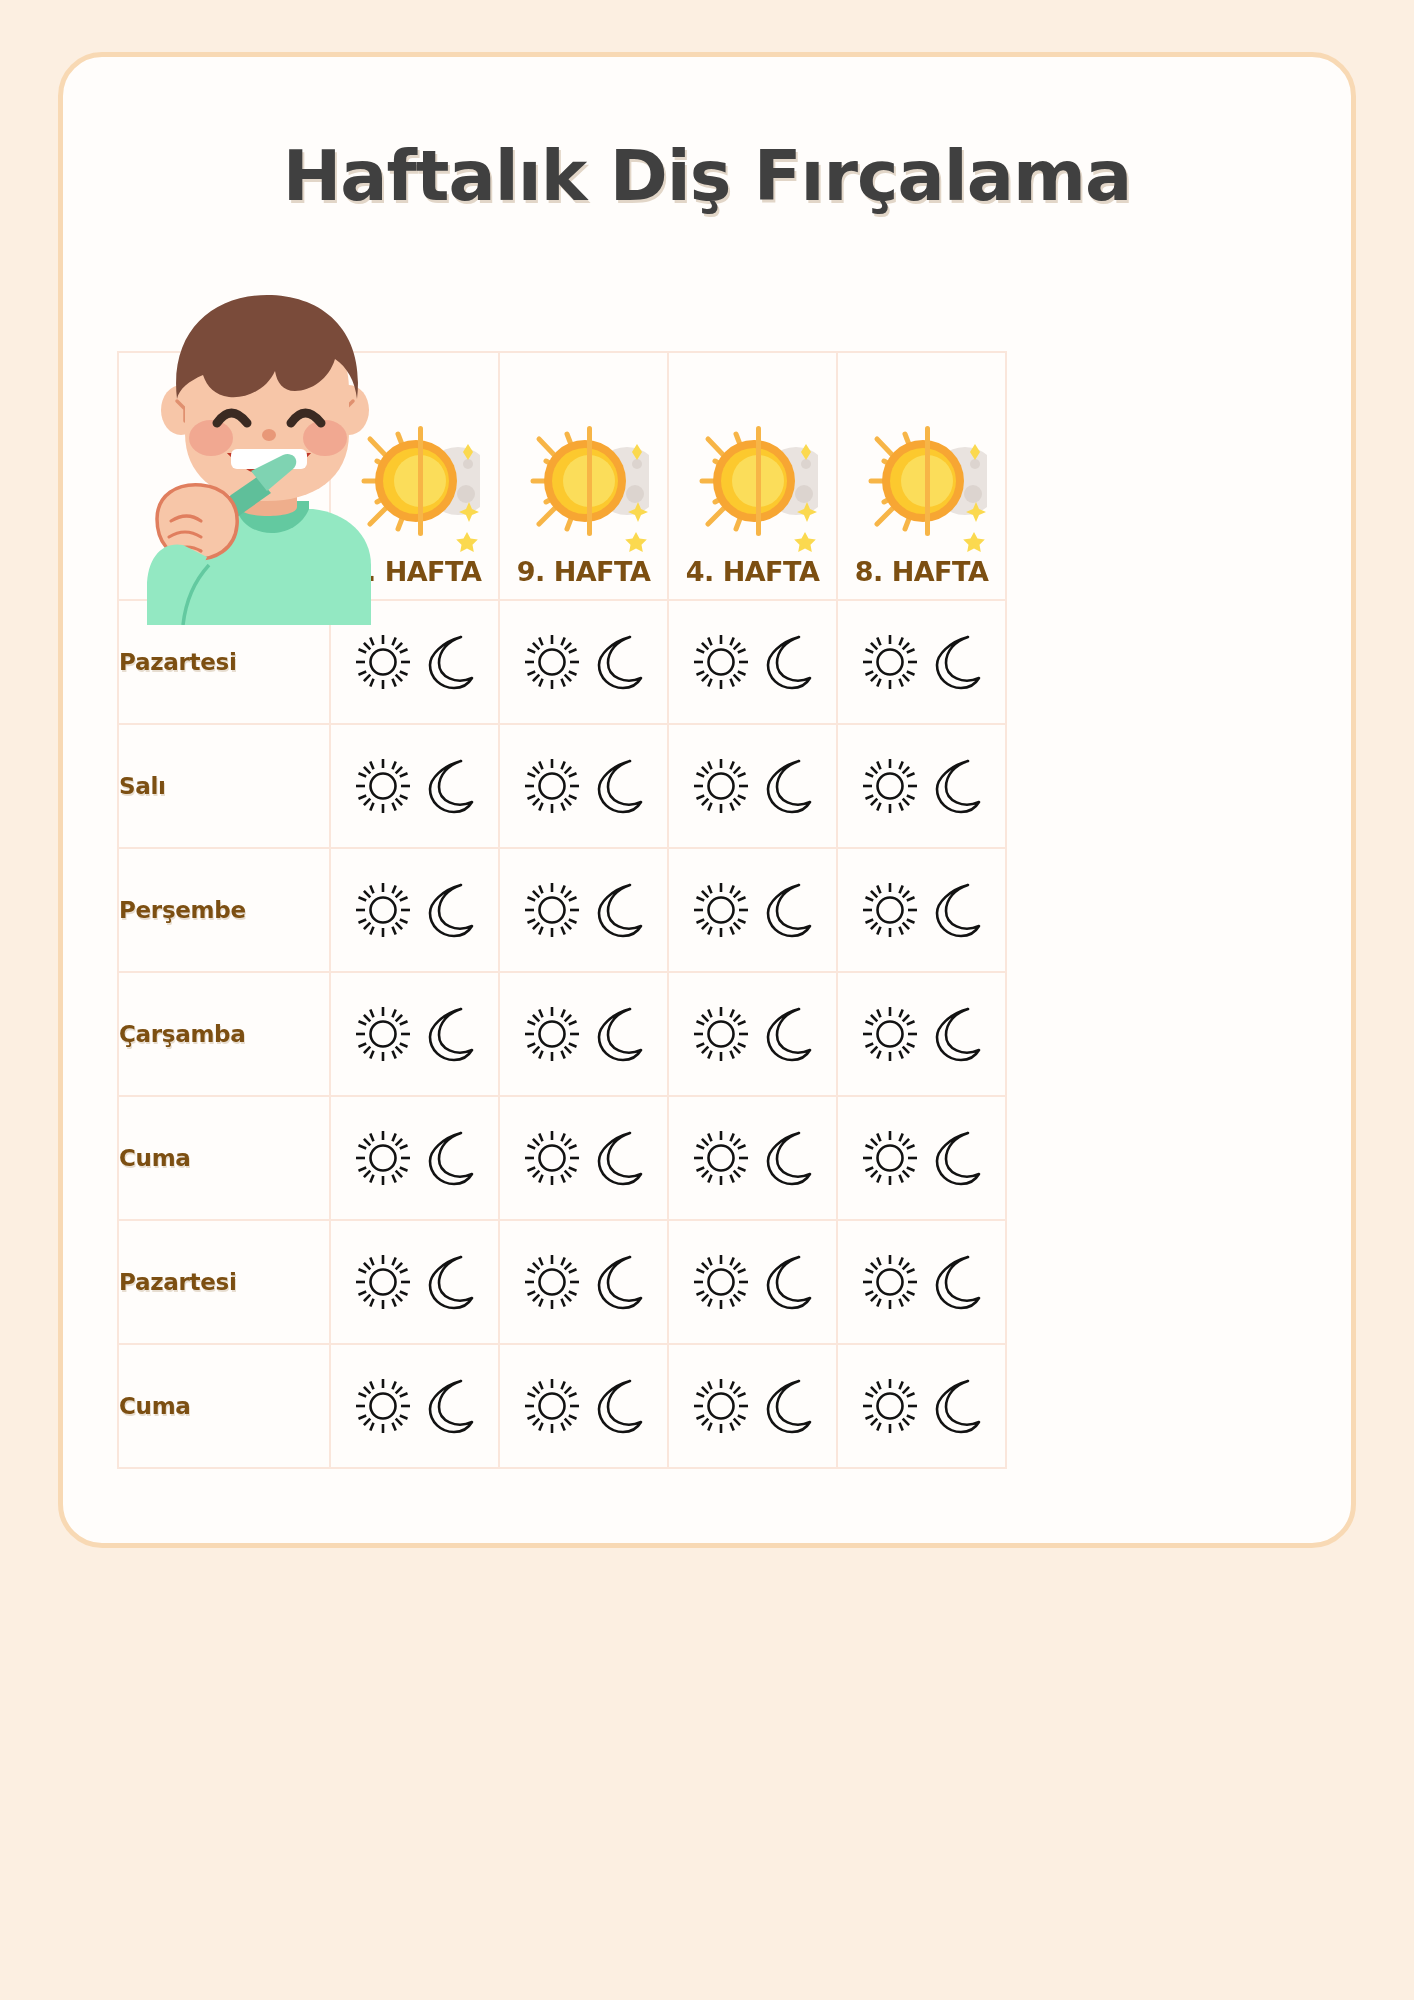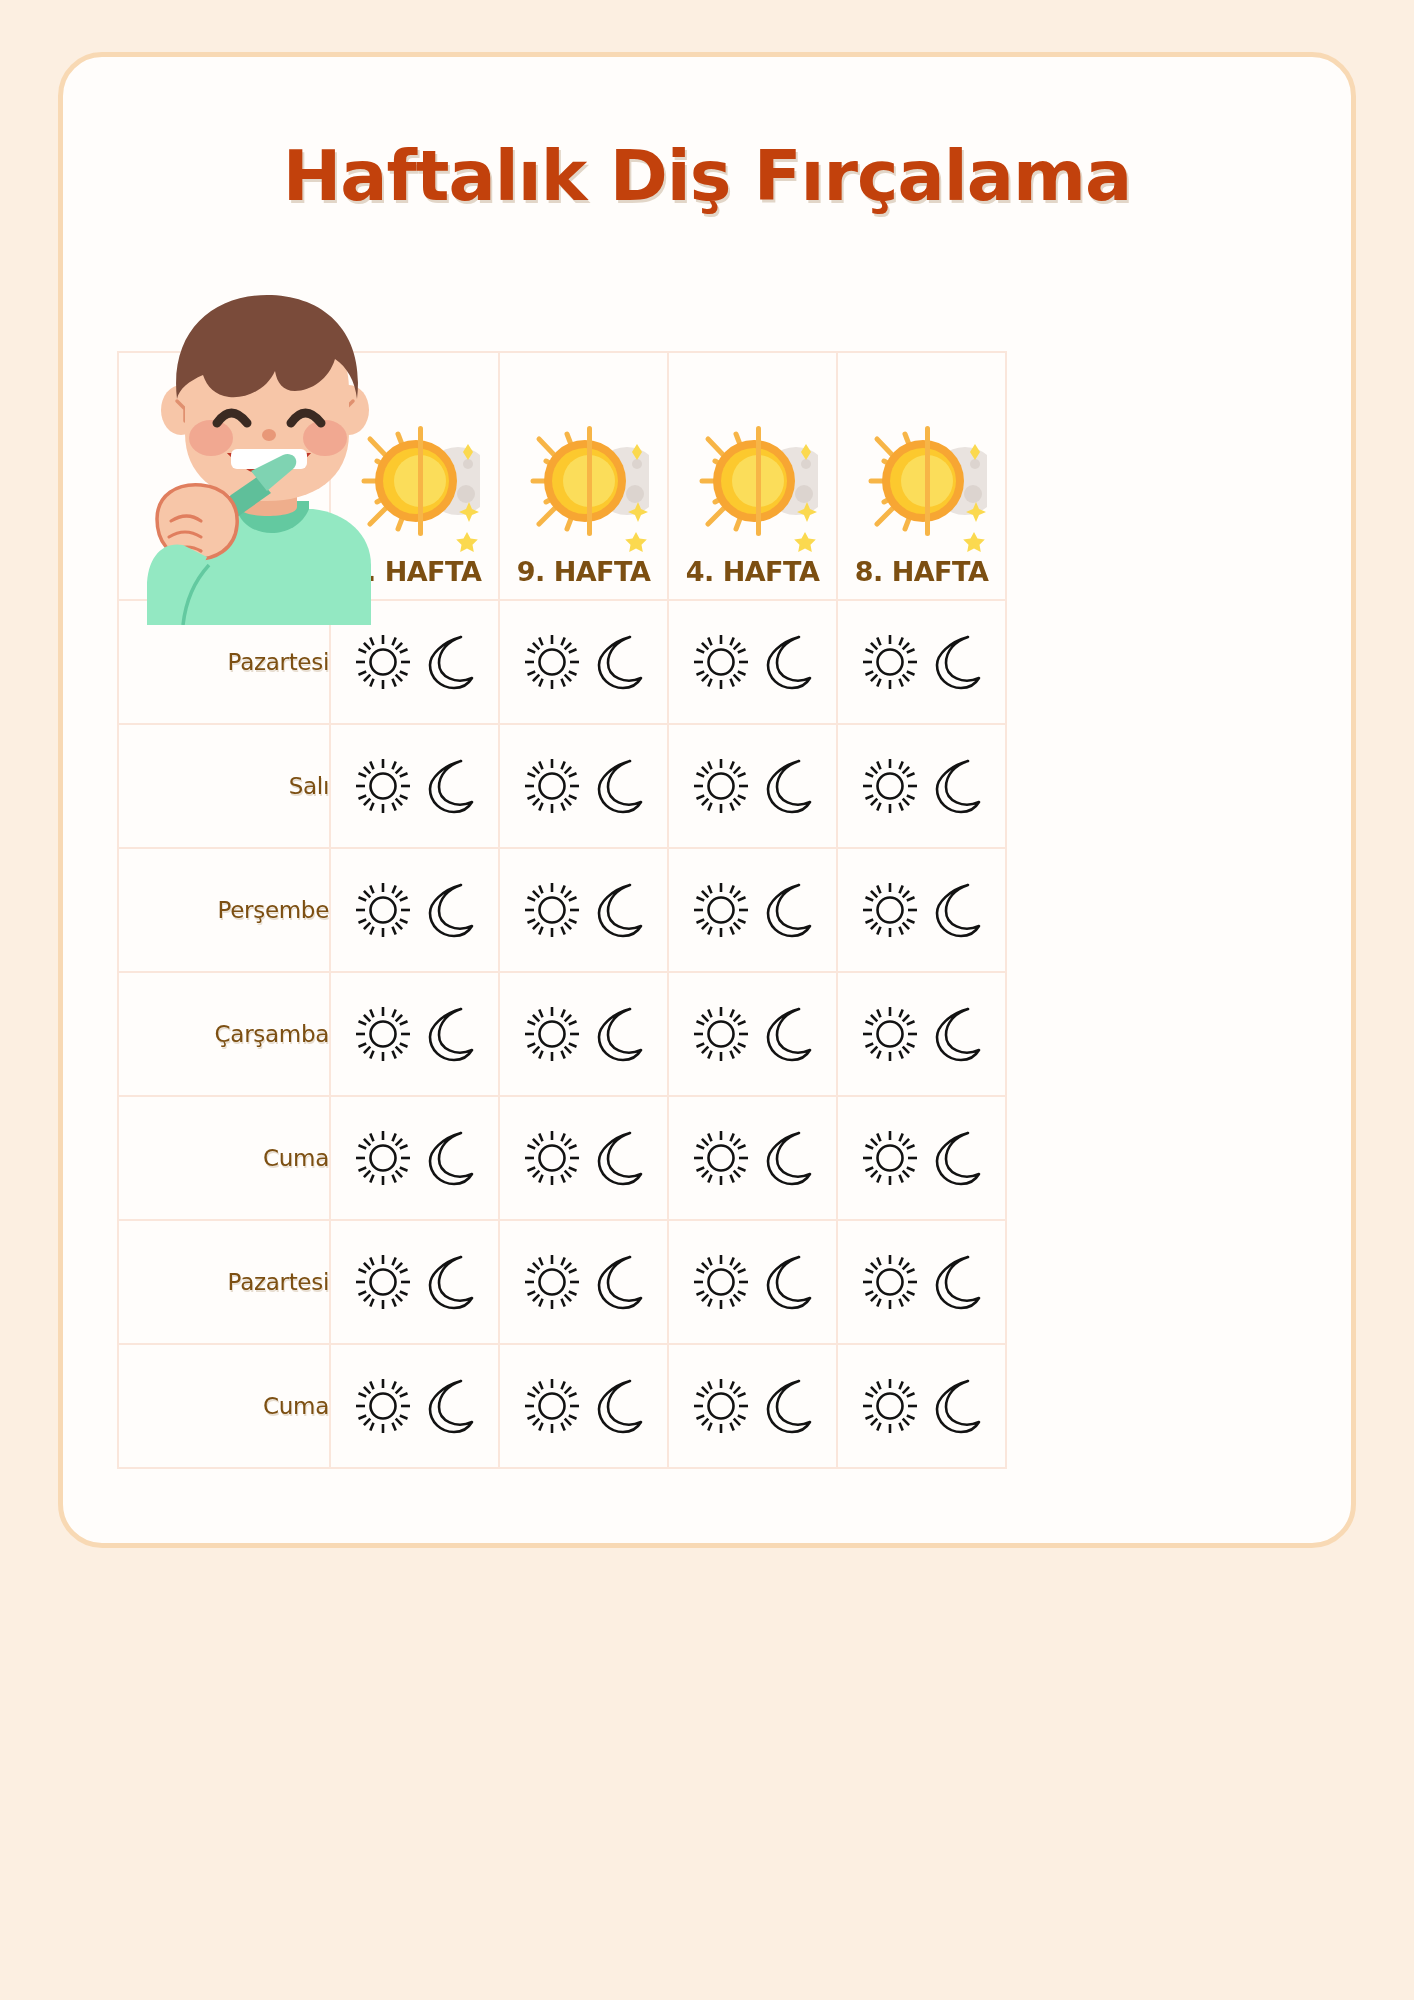--- a/index.html
+++ b/index.html
@@ -41,21 +41,21 @@
     text-align: center;
     pointer-events: none;
   }
   .title {
     display: block;
     font-family: "DejaVu Sans", sans-serif;
     font-weight: bold;
     font-size: 70px;
     line-height: 82px;
     letter-spacing: -1px;
-    color: #c2410c;
+    color: #404040;
     text-shadow: 2px 3px 0 rgba(124,79,18,0.22);
   }
 
   
   .boy {
     position: absolute;
     left: 70px;
     top: 238px;
     width: 270px;
     height: 330px;
@@ -102,23 +102,23 @@
     font-size: 27px;
     color: #7C4F12;
     letter-spacing: -0.5px;
     padding-bottom: 12px;
     white-space: nowrap;
   }
 
   
   .day-row td { height: 124px; }
   .day-name {
-    text-align: right;
+    text-align: left;
     font-family: "DejaVu Sans", sans-serif;
-    font-weight: normal;
+    font-weight: bold;
     font-size: 23px;
     color: #7C4F12;
     letter-spacing: -0.3px;
     text-shadow: 1px 1.5px 0 rgba(124,79,18,0.18);
   }
   .marks {
     text-align: center;
     white-space: nowrap;
   }
   .marks svg {

